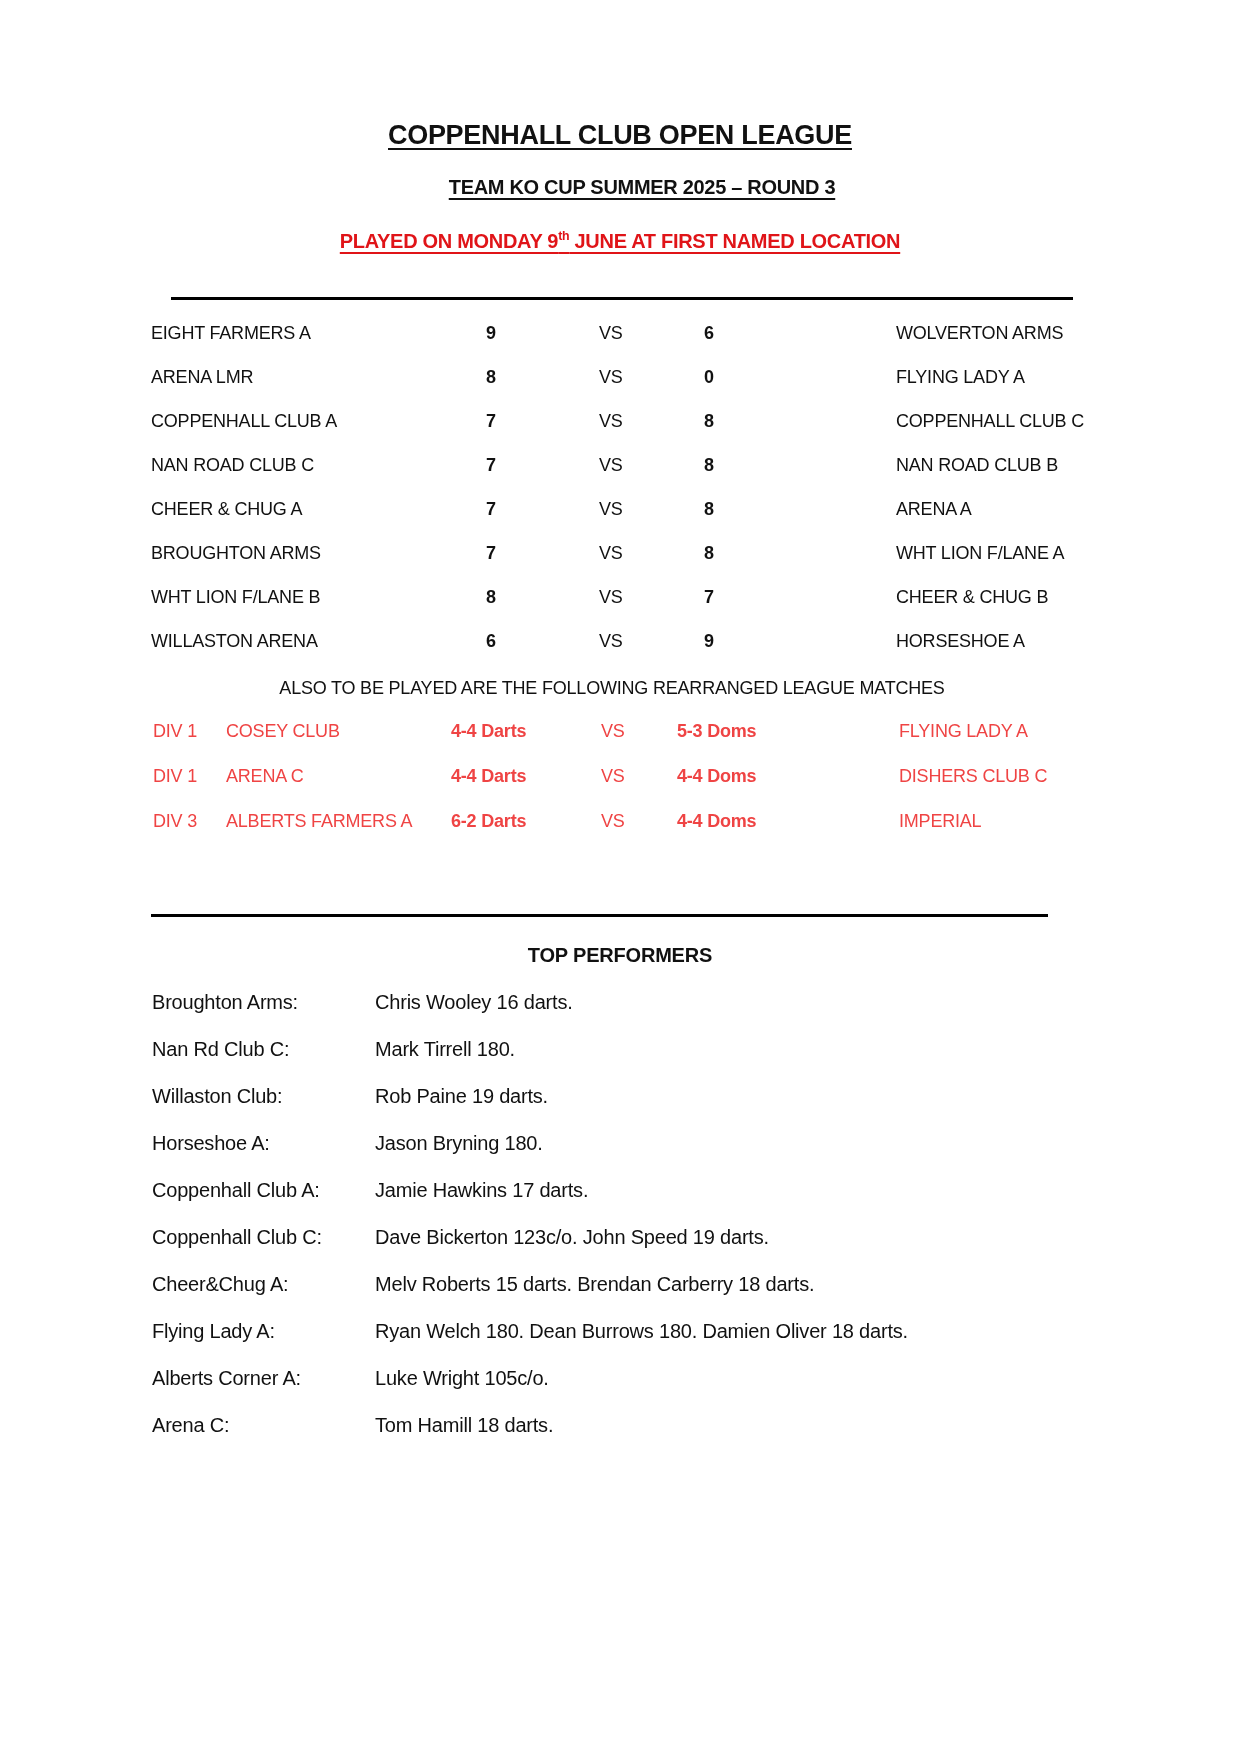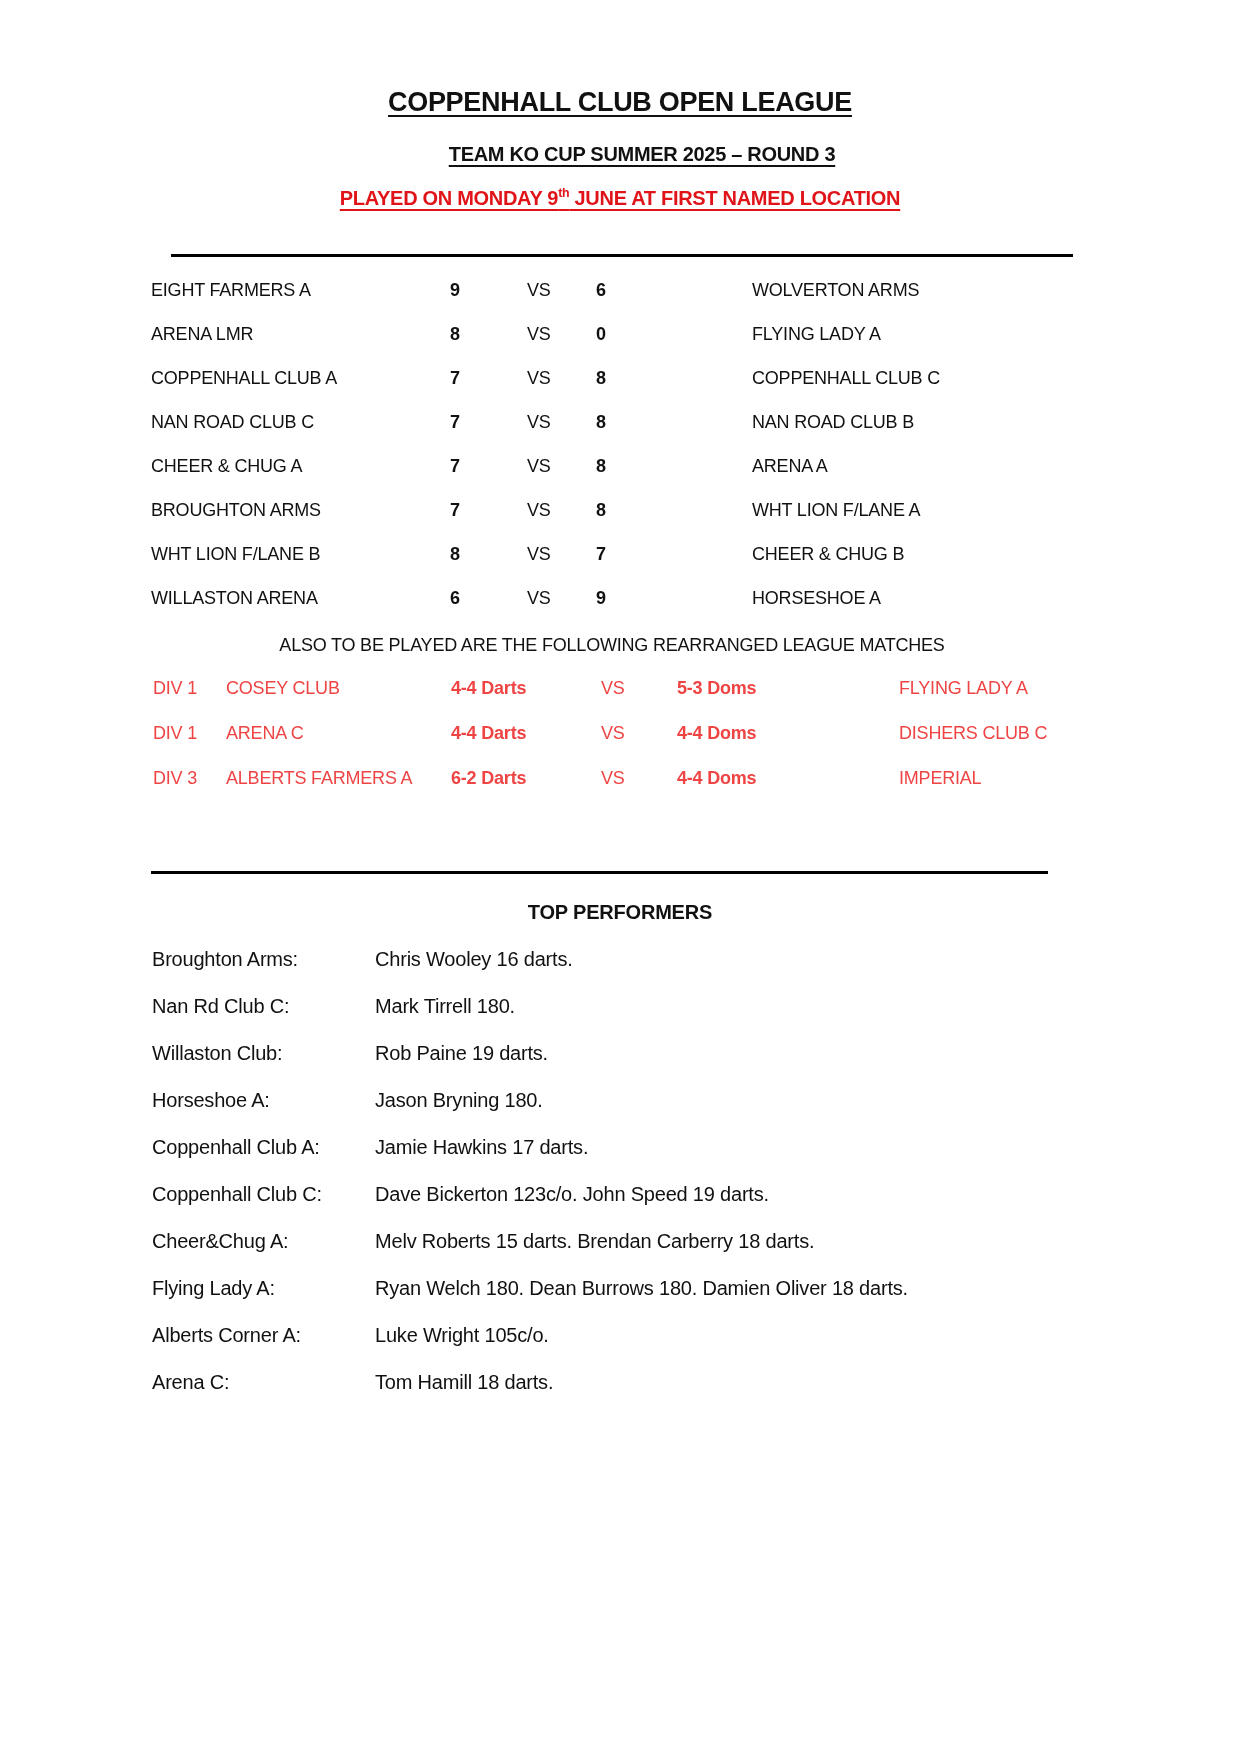--- a/index.html
+++ b/index.html
@@ -8,21 +8,21 @@
     height: 1754px;
     background: #ffffff;
     color: #1a1a1a;
     font-family: "Liberation Sans", sans-serif;
     overflow: hidden;
   }
   .page { position: relative; width: 1240px; height: 1754px; }
 
   
   .title {
-    padding-top: 86px;
+    padding-top: 119px;
     text-align: center;
     font-size: 27px;
     font-weight: bold;
     letter-spacing: -0.3px;
     text-decoration: underline;
     text-decoration-thickness: 2px;
     text-underline-offset: 4px;
     line-height: 32px;
     color: #111;
   }
@@ -33,21 +33,21 @@
     font-weight: bold;
     letter-spacing: -0.3px;
     text-decoration: underline;
     text-decoration-thickness: 2px;
     text-underline-offset: 4px;
     line-height: 24px;
     color: #111;
     padding-left: 44px;
   }
   .notice {
-    margin-top: 15px;
+    margin-top: 25px;
     text-align: center;
     font-size: 20px;
     font-weight: bold;
     letter-spacing: -0.3px;
     color: #E01418;
     text-decoration: underline;
     text-decoration-thickness: 2px;
     text-underline-offset: 4px;
     line-height: 24px;
   }
@@ -68,20 +68,21 @@
   
   .cup-table { margin: 12px 0 0 151px; }
   .cup-row {
     display: grid;
     grid-template-columns: 299px 77px 69px 156px 1fr;
     height: 44px;
     align-items: center;
     font-size: 18px;
     letter-spacing: -0.2px;
     color: #111;
+    gap: 36px;
   }
   .cup-row .score { font-weight: bold; }
 
   
   .also-heading {
     margin: 12px 0 0 151px;
     width: 922px;
     text-align: center;
     font-size: 18px;
     letter-spacing: -0.2px;

